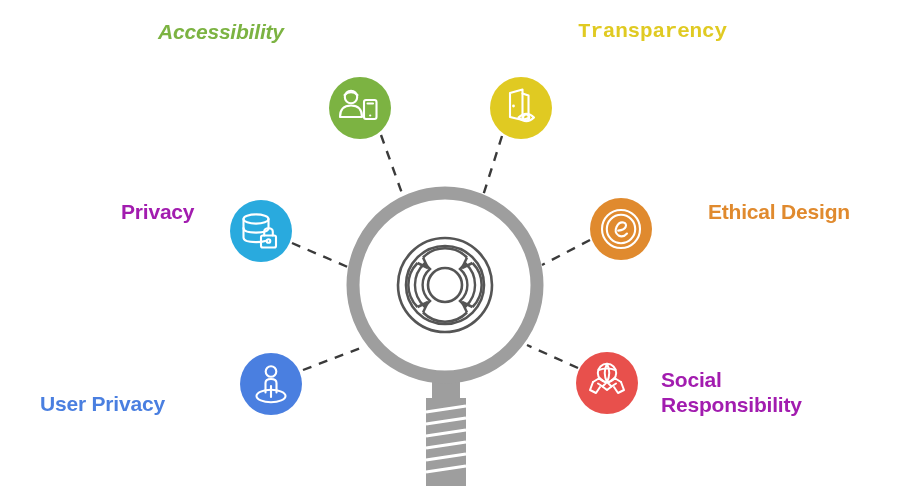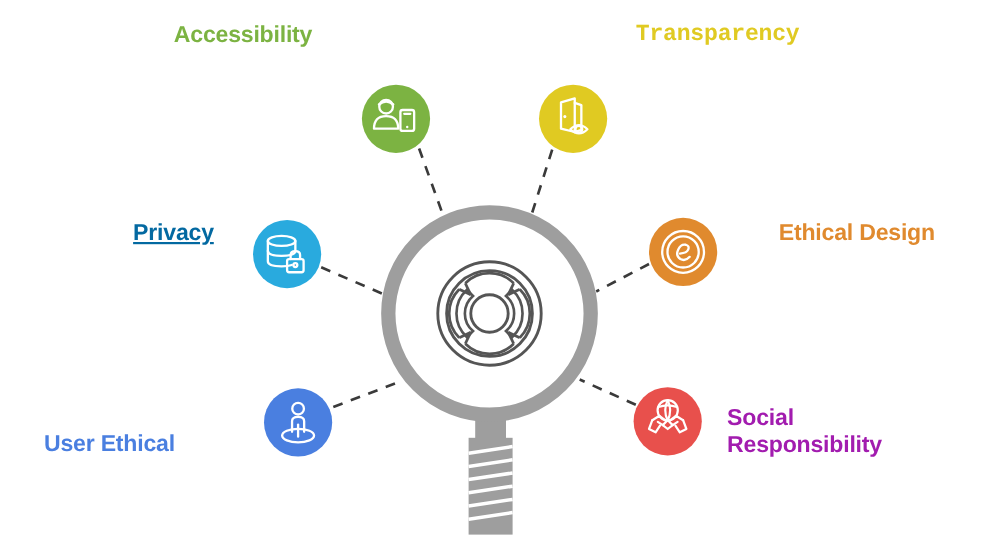--- a/index.html
+++ b/index.html
@@ -172,26 +172,26 @@
         <path d="M 593 382 L 599.5 378 L 606 383 L 602.5 386.5 L 598 383.5"></path>
         <path d="M 621 382 L 614.5 378 L 608 383 L 611.5 386.5 L 616 383.5"></path>
         <path d="M 593 382 L 590 390 L 596 393 L 600 387"></path>
         <path d="M 621 382 L 624 390 L 618 393 L 614 387"></path>
         <path d="M 602.5 386.5 L 607 390 L 611.5 386.5"></path>
       </g>
     </g>
 
   </svg>
 
-  <div class="node-label label-accessibility" style="color:#7CB342;">Accessibility</div>
+  <div class="node-label label-accessibility" style="color:#7CB342;font-style:italic;">Accessibility</div>
 
   <div class="node-label label-transparency" style="color:#E0CA22;">Transparency</div>
 
-  <div class="node-label label-privacy" style="color:#0369a1;text-decoration:underline;">Privacy</div>
+  <div class="node-label label-privacy" style="color:#a21caf;">Privacy</div>
 
   <div class="node-label label-ethical" style="color:#E08A2E;">Ethical Design</div>
 
-  <div class="node-label label-autonomy" style="color:#4A7FE0;">User Ethical</div>
+  <div class="node-label label-autonomy" style="color:#4A7FE0;">User Privacy</div>
 
   <div class="node-label label-social" style="color:#a21caf;">Social
 Responsibility</div>
 
 </div>
 
 </body></html>

